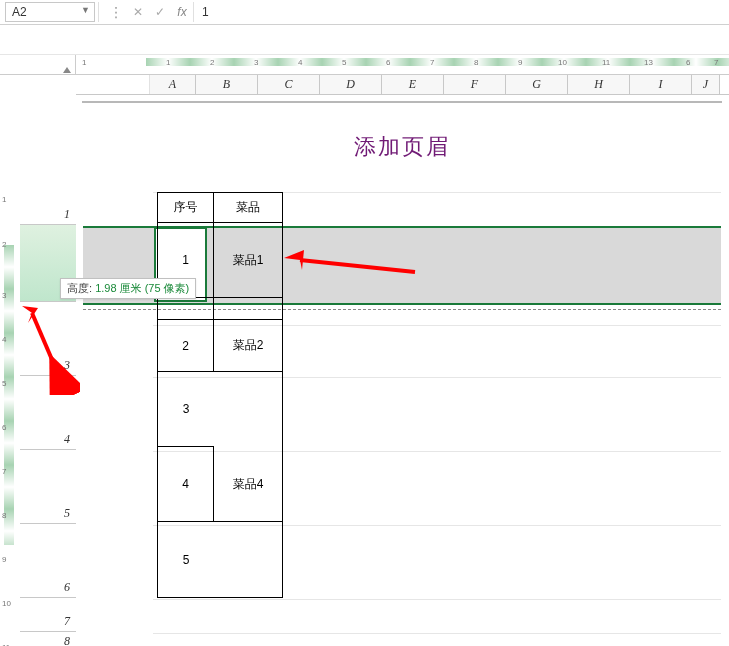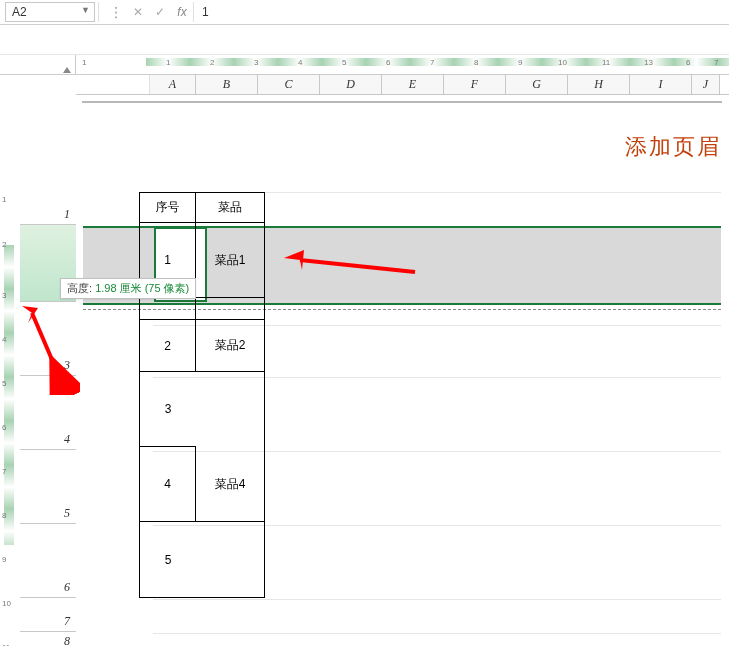--- a/index.html
+++ b/index.html
@@ -41,26 +41,26 @@
     background: repeating-linear-gradient( to bottom, rgba(95,175,115,.55) 0, rgba(95,175,115,.0) 22px, rgba(95,175,115,.55) 44px ); }
   .v-ruler .num { position: absolute; left: 2px; font-size: 8px; color: #777; }
 
   .row-headers { position: absolute; left: 20px; top: 0; width: 56px; bottom: 0; border-right: 1px solid #c8c8c8; }
   .rh { position: absolute; left: 0; width: 56px; border-bottom: 1px solid #c8c8c8; display: flex; align-items: flex-end; justify-content: flex-end; padding: 0 6px 2px 0; font-family: Georgia, serif; font-style: italic; color: #333; }
   .rh.sel { background: linear-gradient(180deg, #dff1e0, #bfe6cc); }
 
   
   .page-area { position: absolute; left: 76px; top: 40px; right: 0; bottom: 0; background: #f3f3f3; }
   .page { position: absolute; left: 6px; top: 6px; width: 640px; bottom: 0; background: #fff; border: 1px solid #b8b8b8; }
-  .page .header-text { position: absolute; left: 0; right: 0; top: 30px; text-align: right; font-size: 22px; color: #c2410c; letter-spacing: 2px; }
+  .page .header-text { position: absolute; left: 0; right: 0; top: 30px; text-align: center; font-size: 22px; color: #701a75; letter-spacing: 2px; }
   .gcell-v { position: absolute; top: 0; bottom: 0; width: 1px; background: #e6e6e6; }
   .gcell-h { position: absolute; left: 70px; right: 0; height: 1px; background: #e6e6e6; }
 
   
-  .data-table { position: absolute; left: 56px; top: 90px; border: 1.5px solid #000; text-align: center; }
+  .data-table { position: absolute; left: 74px; top: 90px; border: 1.5px solid #000; text-align: center; }
   .dt-row { display: flex; }
   .dt-cell { width: 56px; height: 36px; border-right: 1.5px solid #000; border-bottom: 1.5px solid #000; display: flex; align-items: center; justify-content: center; font-size: 12px; color: #000; }
   .dt-cell.wide { width: 68px; }
   .dt-row:last-child .dt-cell { border-bottom: none; }
   .dt-cell:last-child { border-right: none; }
   .dt-row.header .dt-cell { height: 30px; font-weight: normal; }
   .dt-row.big .dt-cell { height: 75px; }
   .dt-row.gap .dt-cell { height: 22px; border-bottom:1.5px solid #000;}
 
   

